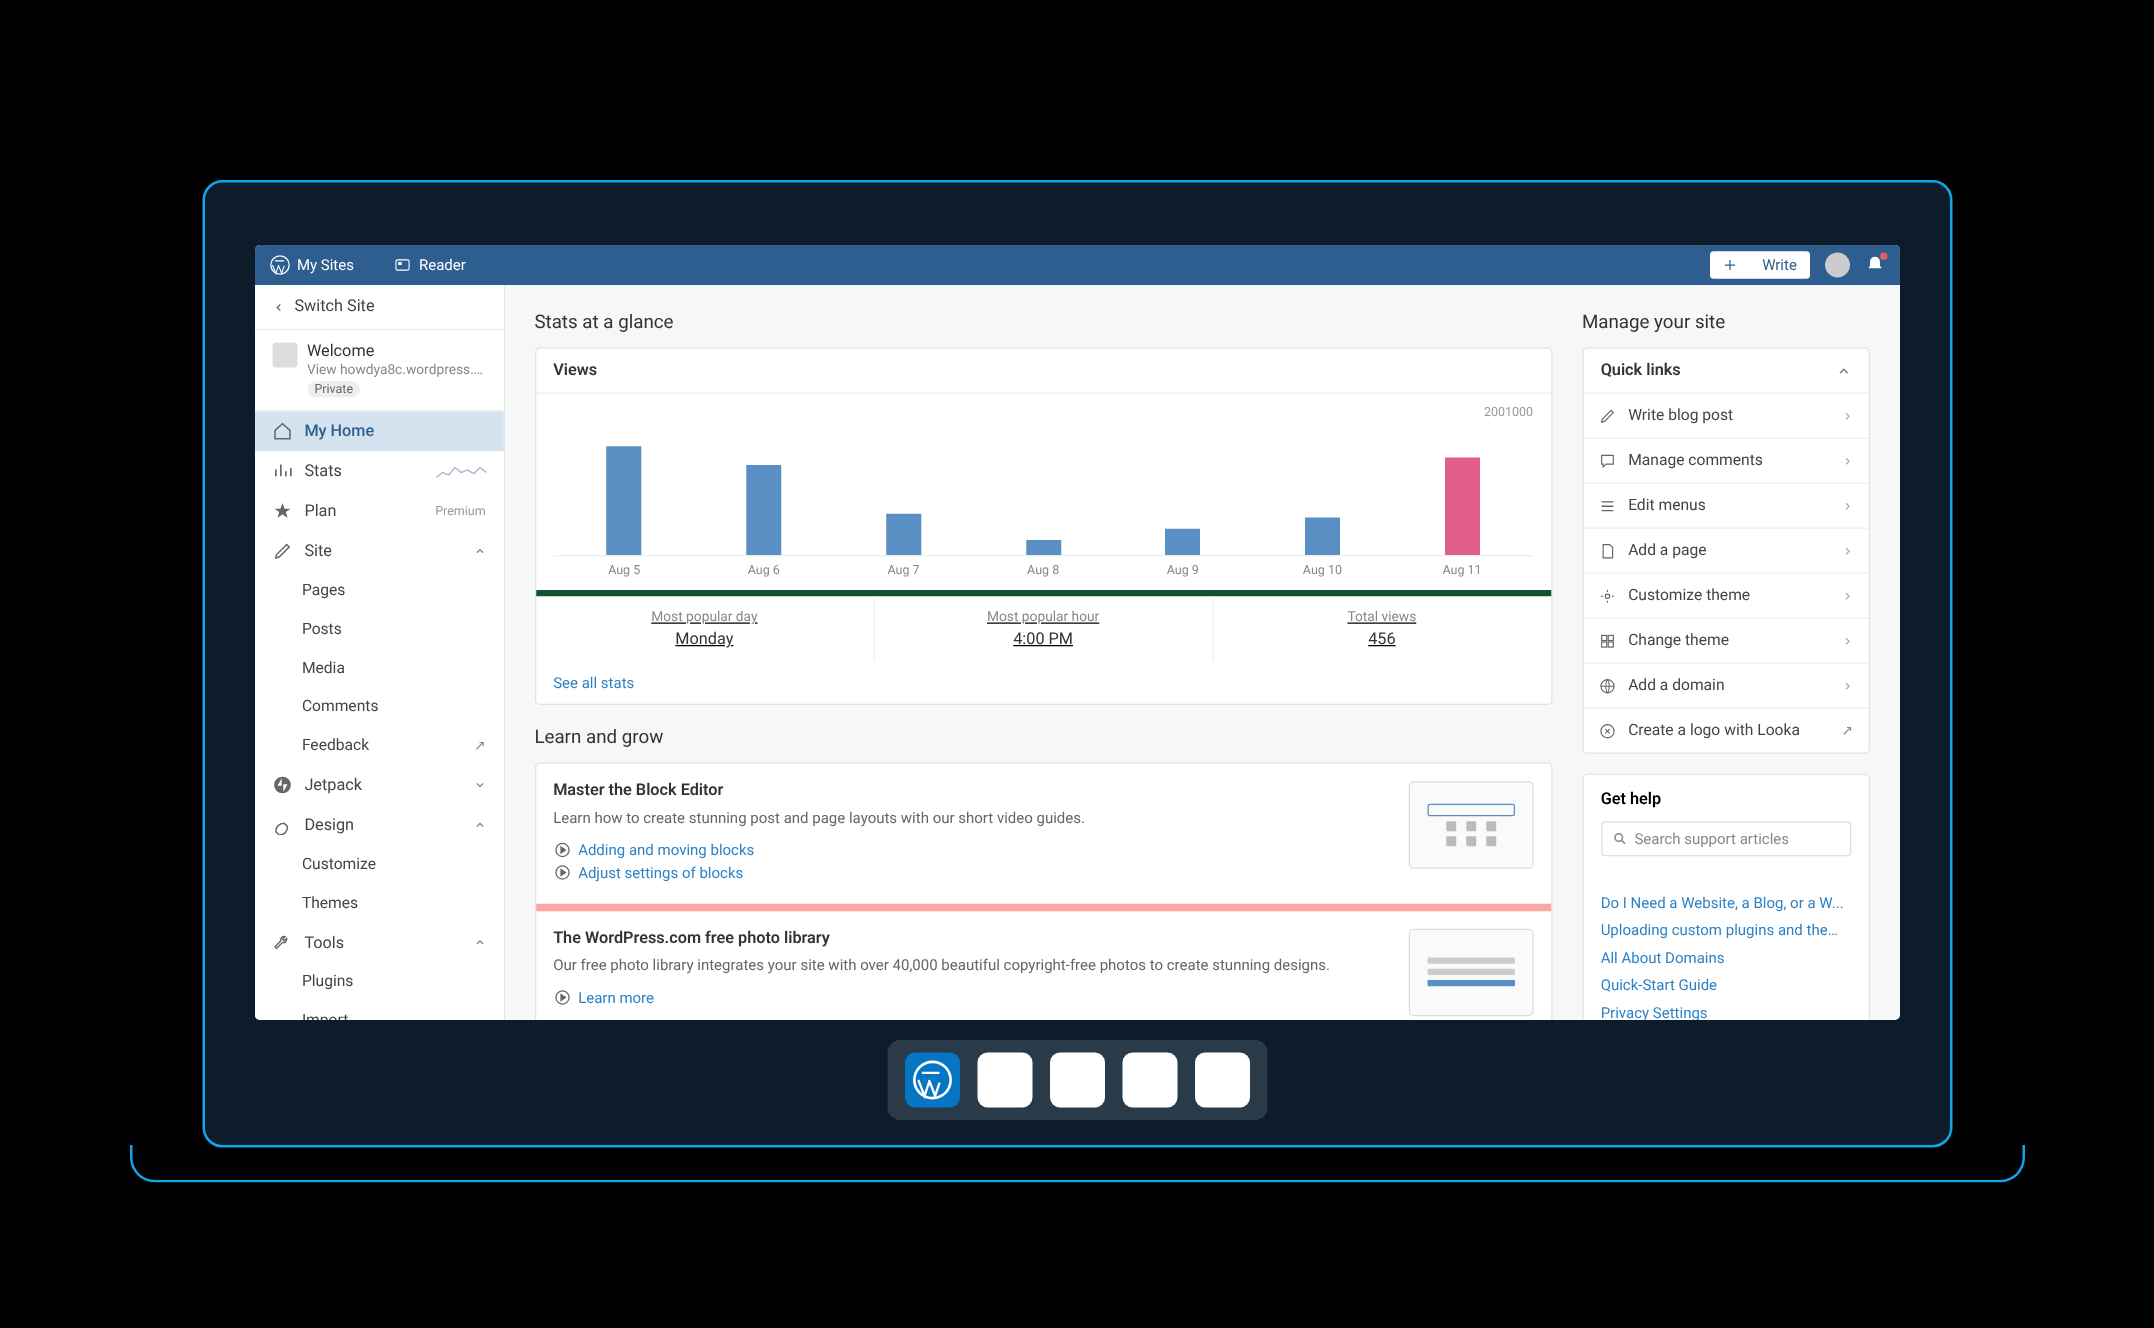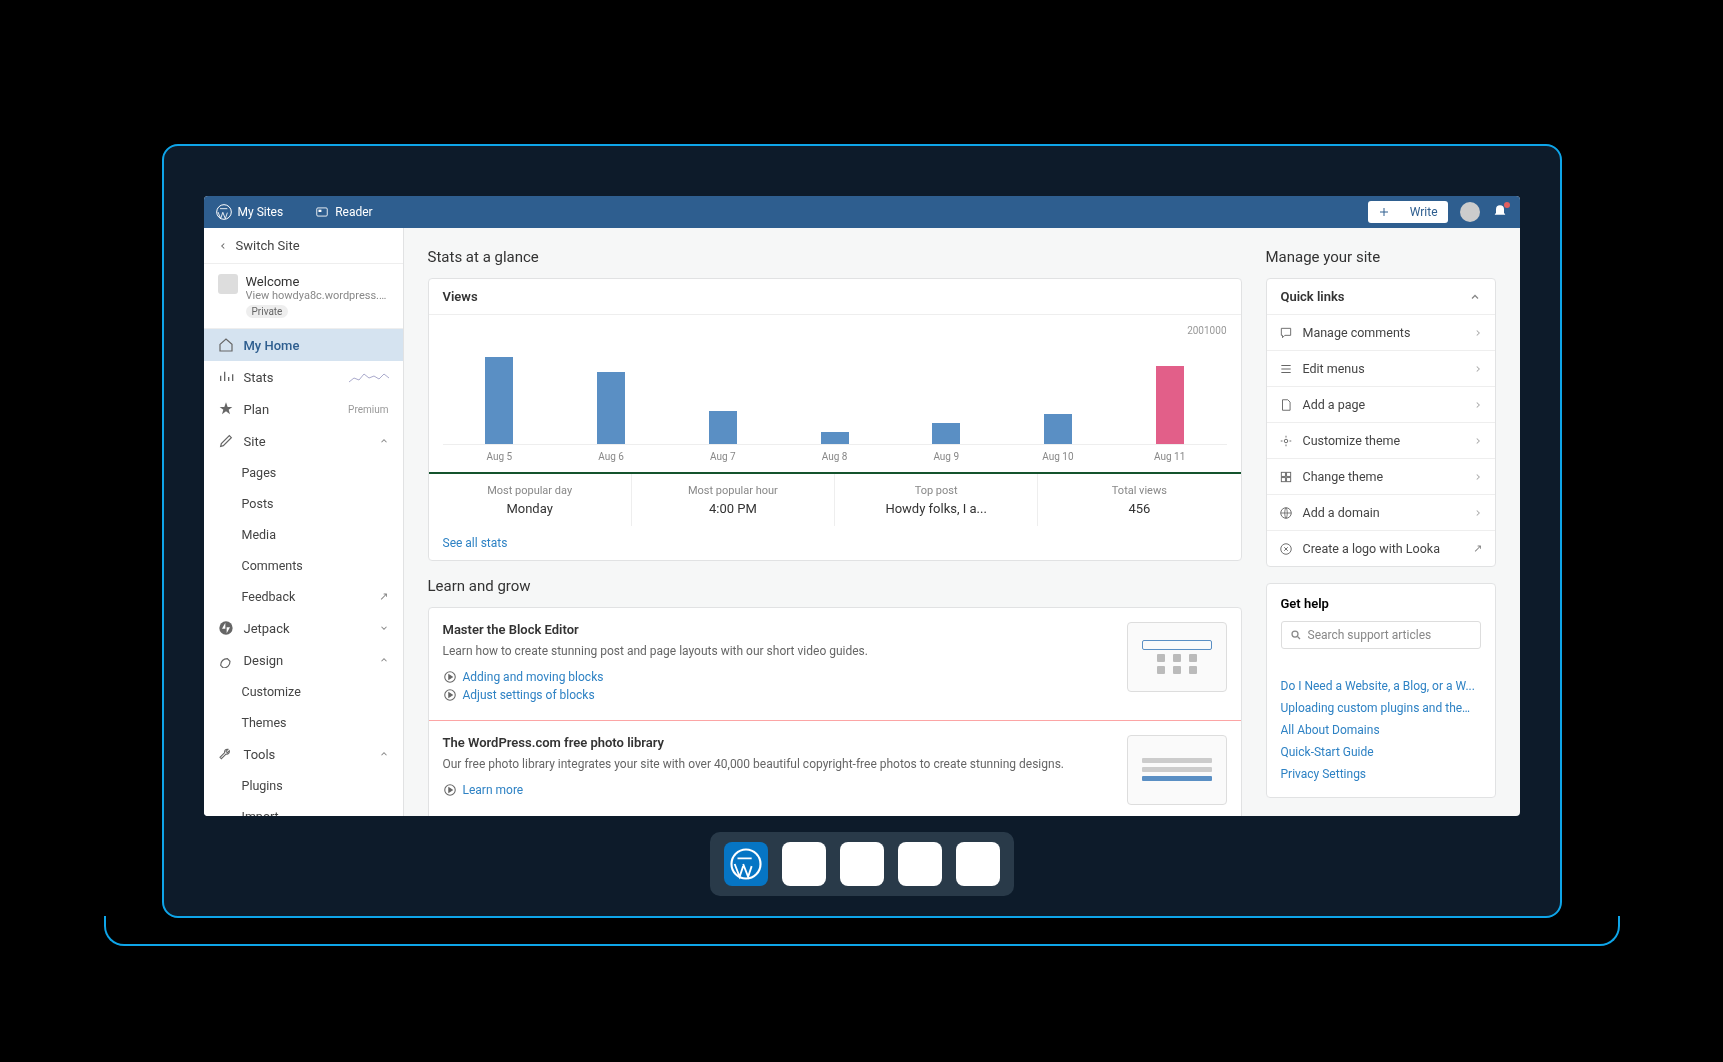--- a/index.html
+++ b/index.html
@@ -40,27 +40,27 @@
 .card-header { padding: 10px 14px; font-size: 13px; font-weight: 600; color: #333; border-bottom: 1px solid #eee; display: flex; justify-content: space-between; align-items: center; }
 .chart-area { padding: 10px 14px 0; position: relative; }
 .chart { display: flex; align-items: flex-end; gap: 18px; height: 120px; padding: 0 10px; border-bottom: 1px solid #eee; margin-bottom: 6px; position: relative; }
 .y-axis { position: absolute; right: 14px; top: 10px; font-size: 10px; color: #999; display: flex; flex-direction: row; justify-content: space-between; height: 120px; text-align: right; }
 .bar-group { flex: 1; display: flex; flex-direction: column; align-items: center; }
 .bar { width: 28px; background: #5a8fc4; }
 .bar.pink { background: #e25f89; position: relative; }
 .bar.pink::before { content: ''; position: absolute; left: 0; right: 0; top: -55px; bottom: 0; background: rgba(226,95,137,0.15); z-index: -1; }
 .bar-labels { display: flex; gap: 18px; padding: 0 10px 10px; }
 .bar-label { flex: 1; text-align: center; font-size: 10px; color: #888; }
-.stats-row { display: flex; border-top: 2px solid #14532d; }
+.stats-row { display: flex; border-top: 5px solid #14532d; text-decoration: underline; }
 .stat-cell { flex: 1; text-align: center; padding: 10px 6px; border-right: 1px solid #eee; }
 .stat-cell:last-child { border-right: none; }
 .stat-label { font-size: 11px; color: #888; margin-bottom: 4px; }
 .stat-value { font-size: 13px; color: #333; white-space: nowrap; overflow: hidden; text-overflow: ellipsis; }
 .see-all { padding: 10px 14px; font-size: 12px; color: #2e82c4; cursor: pointer; }
-.learn-item { padding: 14px; border-bottom: 1px solid #fca5a5; display: flex; gap: 14px; }
+.learn-item { padding: 14px; border-bottom: 6px solid #fca5a5; display: flex; gap: 14px; }
 .learn-item:last-child { border-bottom: none; }
 .learn-text { flex: 1; }
 .learn-title { font-size: 13px; font-weight: 600; margin-bottom: 6px; color: #333; }
 .learn-desc { font-size: 12px; color: #666; margin-bottom: 10px; line-height: 1.4; }
 .learn-link { display: flex; align-items: center; gap: 6px; font-size: 12px; color: #2e82c4; margin-bottom: 4px; cursor: pointer; }
 .learn-thumb { width: 100px; height: 70px; border: 1px solid #ddd; border-radius: 4px; background: #fafafa; display: flex; flex-direction: column; align-items: center; justify-content: center; gap: 4px; flex-shrink: 0; }
 .thumb-row { display: flex; gap: 8px; }
 .thumb-dot { width: 8px; height: 8px; background: #bbb; border-radius: 1px; }
 .thumb-bar { width: 70px; height: 5px; background: #ccc; border-radius: 1px; }
 .thumb-bar.blue { background: #5a8fc4; }
@@ -286,24 +286,20 @@
             <div class="stats-row" id="stats-summary">
                 <div class="stat-cell">
                   <div class="stat-label">Most popular day</div>
                   <div class="stat-value">Monday</div>
                 </div>
                 <div class="stat-cell">
                   <div class="stat-label">Most popular hour</div>
                   <div class="stat-value">4:00 PM</div>
                 </div>
                 <div class="stat-cell">
-                  <div class="stat-label">Top post</div>
-                  <div class="stat-value">Howdy folks, I a...</div>
-                </div>
-                <div class="stat-cell">
                   <div class="stat-label">Total views</div>
                   <div class="stat-value">456</div>
                 </div>
               </div>
             <div class="see-all">See all stats</div>
           </div>
 
           <div class="section-title">Learn and grow</div>
           <div class="card" id="learn-items">
               <div class="learn-item">
@@ -363,20 +359,29 @@
         <div class="side-col">
           <div class="section-title">Manage your site</div>
           <div class="card">
             <div class="card-header">
               <span>Quick links</span>
               <svg width="12" height="12" viewBox="0 0 24 24" fill="none" stroke="#888" stroke-width="2.5">
                   <path d="M6 15l6-6 6 6"></path>
                 </svg>
             </div>
             <div id="quick-links">
+                <div class="quick-link">
+                  <svg class="quick-link-icon" viewBox="0 0 24 24" style="color:#666">
+                    <path d="M4 20l4-1L20 7l-3-3L5 16z" fill="none" stroke="currentColor" stroke-width="1.6"></path>
+                  </svg>
+                  <span class="quick-link-label">Write blog post</span>
+                  <svg class="quick-link-chevron" width="10" height="10" viewBox="0 0 24 24" fill="none" stroke="#aaa" stroke-width="2.5">
+                    <path d="M9 6l6 6-6 6"></path>
+                  </svg>
+                </div>
                 <div class="quick-link">
                   <svg class="quick-link-icon" viewBox="0 0 24 24" style="color:#666">
                     <path d="M4 4h16v12H10l-4 4v-4H4z" fill="none" stroke="currentColor" stroke-width="1.6"></path>
                   </svg>
                   <span class="quick-link-label">Manage comments</span>
                   <svg class="quick-link-chevron" width="10" height="10" viewBox="0 0 24 24" fill="none" stroke="#aaa" stroke-width="2.5">
                     <path d="M9 6l6 6-6 6"></path>
                   </svg>
                 </div>
                 <div class="quick-link">

